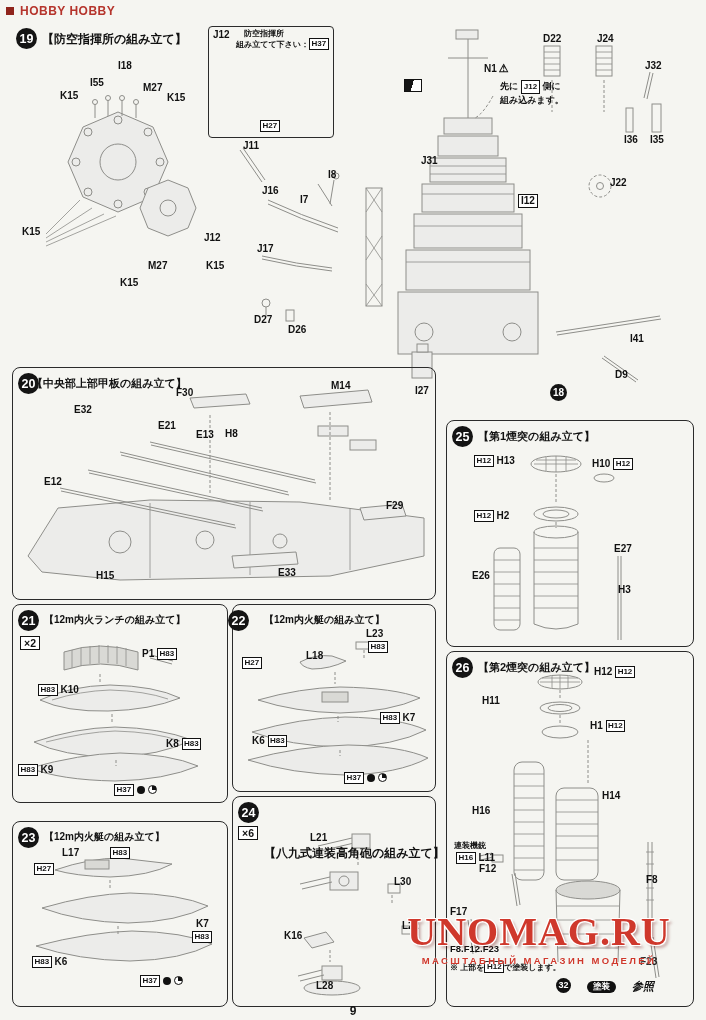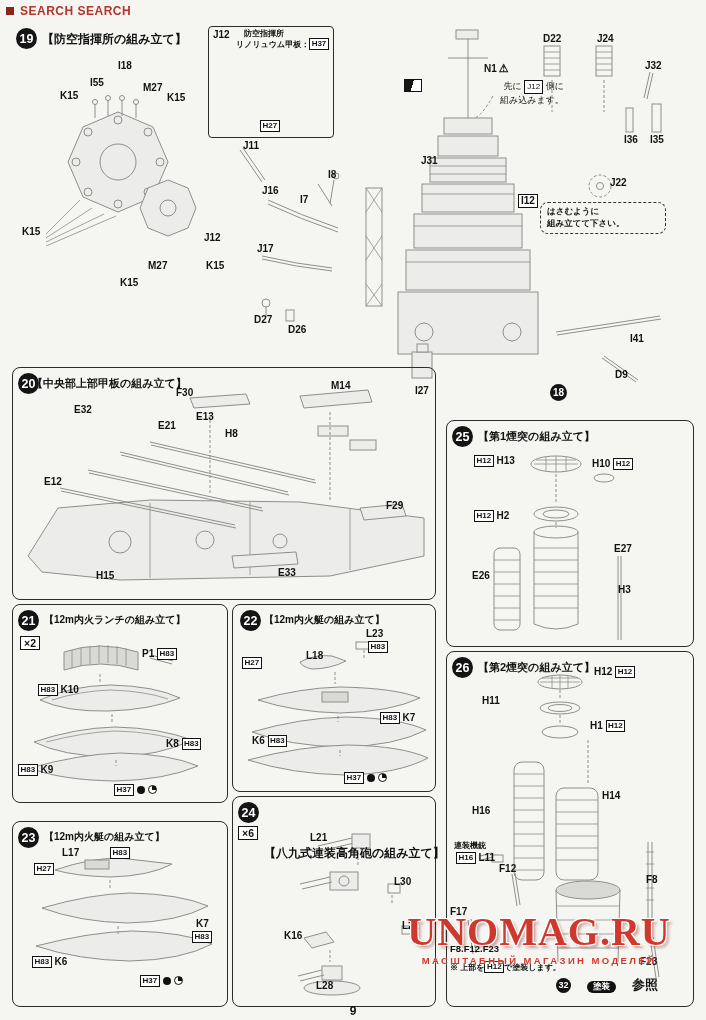--- a/index.html
+++ b/index.html
@@ -2,34 +2,34 @@
 <html><head>
 <meta charset="utf-8">
 <style>
   html,body{margin:0;padding:0;background:#dcdcd8;}
   .page{position:relative;width:706px;height:1020px;background:#f5f5f1;overflow:hidden;
         font-family:"Liberation Sans",sans-serif;color:#111;}
   .art{position:absolute;left:0;top:0;z-index:1;}
   .stepbox{position:absolute;border:1.6px solid #2b2b2b;border-radius:8px;z-index:2;}
   .insetbox{position:absolute;border:1.3px solid #2b2b2b;border-radius:4px;z-index:3;background:#f5f5f1;}
   .lbl{position:absolute;font-size:10px;font-weight:bold;white-space:nowrap;z-index:4;line-height:1.15;}
-  .sm{font-size:13px;}
+  .sm{font-size:11px;font-style:italic;}
   .xs{font-size:8px;}
   .cbox{display:inline-block;border:1px solid #111;font-size:8px;font-weight:bold;line-height:9.5px;
         padding:0 1.5px;background:#fff;vertical-align:1px;}
   .pbox{display:inline-block;border:1px solid #111;padding:0 2px;background:#fff;}
   .snum{position:absolute;width:21px;height:21px;border-radius:50%;background:#141414;color:#fff;
         font-size:12.5px;font-weight:bold;display:flex;align-items:center;justify-content:center;z-index:4;}
   .snum.small{width:17px;height:17px;font-size:10px;}
   .stitle{position:absolute;font-size:11px;font-weight:bold;white-space:nowrap;z-index:4;}
   .qty{position:absolute;border:1.3px solid #111;font-size:10.5px;font-weight:bold;padding:0 3px;
        background:#fff;z-index:4;}
   .dashbox{position:absolute;border:1.2px dashed #333;border-radius:8px;font-size:8.5px;font-weight:bold;
            padding:3px 6px;z-index:4;line-height:1.4;background:rgba(245,245,241,.85);}
-  .note{position:absolute;font-size:9px;font-weight:normal;z-index:4;line-height:1.45;text-align:right;}
+  .note{position:absolute;font-size:9px;font-weight:bold;z-index:4;line-height:1.45;}
   .warn{font-size:11px;margin-left:2px;}
   .pi{display:inline-block;width:8px;height:8px;border-radius:50%;vertical-align:-1px;margin-left:3px;}
   .pi-b{background:#111;}
   .pi-h{width:7px;height:7px;border:1px solid #111;background:conic-gradient(#111 0 30%,#fff 30% 100%);}
   .symicon{position:absolute;width:16px;height:11px;border:1px solid #111;z-index:4;
            background:linear-gradient(105deg,#161616 46%,#fff 46%);}
   .refnum{display:inline-flex;width:15px;height:15px;border-radius:50%;background:#111;color:#fff;
           font-size:9px;font-weight:bold;align-items:center;justify-content:center;}
   .refbadge{display:inline-block;background:#111;color:#fff;border-radius:8px;font-size:8.5px;
             font-weight:bold;padding:1px 6px;}
@@ -221,21 +221,21 @@
         <path d="M512,874 L517,906 M515,873 L520,905"></path>
         <path d="M468,920 L473,954 M471,919 L476,953"></path>
         <path d="M650,938 L656,978 M653,937 L659,977"></path>
         <path d="M588,740 v44" stroke-dasharray="3 2"></path>
       </g>
     </g>
   </svg>
 
   <div class="logo">
     <span class="logo-icon"></span>
-    <span class="logo-text">SEARCH SEARCH</span>
+    <span class="logo-text">HOBBY HOBBY</span>
   </div>
 
   <div class="stepbox" style="left:12px;top:367px;width:422px;height:231px"></div>
   <div class="stepbox" style="left:446px;top:420px;width:246px;height:225px"></div>
   <div class="stepbox" style="left:12px;top:604px;width:214px;height:197px"></div>
   <div class="stepbox" style="left:232px;top:604px;width:202px;height:186px"></div>
   <div class="stepbox" style="left:232px;top:796px;width:202px;height:209px"></div>
   <div class="stepbox" style="left:12px;top:821px;width:214px;height:184px"></div>
   <div class="stepbox" style="left:446px;top:651px;width:246px;height:354px"></div>
 
@@ -253,21 +253,21 @@
   <div class="lbl" style="left:148px;top:260px">M27</div>
   <div class="lbl" style="left:206px;top:260px">K15</div>
   <div class="lbl" style="left:120px;top:277px">K15</div>
   <div class="lbl" style="left:254px;top:314px">D27</div>
   <div class="lbl" style="left:288px;top:324px">D26</div>
 
   <div class="insetbox" style="left:208px;top:26px;width:124px;height:110px"></div>
   <div class="lbl" style="left:213px;top:29px">J12</div>
   <div class="lbl xs" style="left:244px;top:29px">防空指揮所</div>
   <div class="lbl xs" style="left:236px;top:38px">
-    <span>リノリュウム甲板：</span><span class="cbox">H37</span>
+    <span>組み立てて下さい：</span><span class="cbox">H37</span>
   </div>
   <div class="lbl" style="left:260px;top:120px">
     <span class="cbox">H27</span>
   </div>
 
   <div class="symicon" style="left:404px;top:79px"></div>
   <div class="lbl" style="left:484px;top:62px">
     <span>N1</span><span class="warn">⚠</span>
   </div>
   <div class="note" style="left:500px;top:80px">
@@ -284,33 +284,29 @@
   <div class="lbl" style="left:518px;top:194px">
     <span class="pbox">I12</span>
   </div>
   <div class="lbl" style="left:262px;top:185px">J16</div>
   <div class="lbl" style="left:300px;top:194px">I7</div>
   <div class="lbl" style="left:328px;top:169px">I8</div>
   <div class="lbl" style="left:257px;top:243px">J17</div>
   <div class="lbl" style="left:630px;top:333px">I41</div>
   <div class="lbl" style="left:615px;top:369px">D9</div>
   <div class="lbl" style="left:415px;top:385px">I27</div>
-  <div class="dashbox" style="left:540px;top:202px;width:112px">
-    <div>はさむように</div>
-    <div>組み立てて下さい。</div>
-  </div>
   <span class="snum small" style="left:550px;top:384px">18</span>
 
   <span class="snum" style="left:18px;top:373px">20</span>
   <span class="stitle" style="left:32px;top:376px">【中央部上部甲板の組み立て】</span>
   <div class="lbl" style="left:176px;top:387px">F30</div>
   <div class="lbl" style="left:331px;top:380px">M14</div>
   <div class="lbl" style="left:74px;top:404px">E32</div>
   <div class="lbl" style="left:158px;top:420px">E21</div>
-  <div class="lbl" style="left:196px;top:411px">E13</div>
+  <div class="lbl" style="left:196px;top:429px">E13</div>
   <div class="lbl" style="left:225px;top:428px">H8</div>
   <div class="lbl" style="left:44px;top:476px">E12</div>
   <div class="lbl" style="left:386px;top:500px">F29</div>
   <div class="lbl" style="left:96px;top:570px">H15</div>
   <div class="lbl" style="left:278px;top:567px">E33</div>
 
   <span class="snum" style="left:452px;top:426px">25</span>
   <span class="stitle" style="left:478px;top:429px">【第1煙突の組み立て】</span>
   <div class="lbl" style="left:474px;top:455px">
     <span class="cbox">H12</span> <span>H13</span>
@@ -337,21 +333,21 @@
   <div class="lbl" style="left:166px;top:738px">
     <span>K8</span> <span class="cbox">H83</span>
   </div>
   <div class="lbl" style="left:18px;top:764px">
     <span class="cbox">H83</span> <span>K9</span>
   </div>
   <div class="lbl" style="left:114px;top:784px">
     <span class="cbox">H37</span><span class="pi pi-b"></span><span class="pi pi-h"></span>
   </div>
 
-  <span class="snum" style="left:240px;top:610px">22</span>
+  <span class="snum" style="left:228px;top:610px">22</span>
   <span class="stitle" style="left:264px;top:613px;font-size:10px">【12m内火艇の組み立て】</span>
   <div class="lbl" style="left:366px;top:628px">L23</div>
   <div class="lbl" style="left:368px;top:641px">
     <span class="cbox">H83</span>
   </div>
   <div class="lbl" style="left:306px;top:650px">L18</div>
   <div class="lbl" style="left:242px;top:657px">
     <span class="cbox">H27</span>
   </div>
   <div class="lbl" style="left:380px;top:712px">
@@ -402,21 +398,21 @@
   <div class="lbl" style="left:590px;top:720px">
     <span>H1</span> <span class="cbox">H12</span>
   </div>
   <div class="lbl" style="left:472px;top:805px">H16</div>
   <div class="lbl" style="left:602px;top:790px">H14</div>
   <div class="lbl" style="left:646px;top:874px">F8</div>
   <div class="lbl xs" style="left:454px;top:841px">連装機銃</div>
   <div class="lbl" style="left:456px;top:852px">
     <span class="cbox">H16</span> <span>L11</span>
   </div>
-  <div class="lbl" style="left:499px;top:863px">F12</div>
+  <div class="lbl" style="left:479px;top:863px">F12</div>
   <div class="lbl" style="left:450px;top:906px">F17</div>
   <div class="lbl" style="left:640px;top:956px">F23</div>
   <div class="lbl" style="left:450px;top:944px;font-size:9.5px">F8.F12.F23</div>
   <div class="lbl xs" style="left:450px;top:961px">
     <span>※ 上部を</span><span class="cbox">H12</span><span>で塗装します。</span>
   </div>
   <div class="lbl flexrow" style="left:556px;top:978px">
     <span class="refnum">32</span>
     <span class="refbadge">塗装</span>
     <span class="sm">参照</span>

